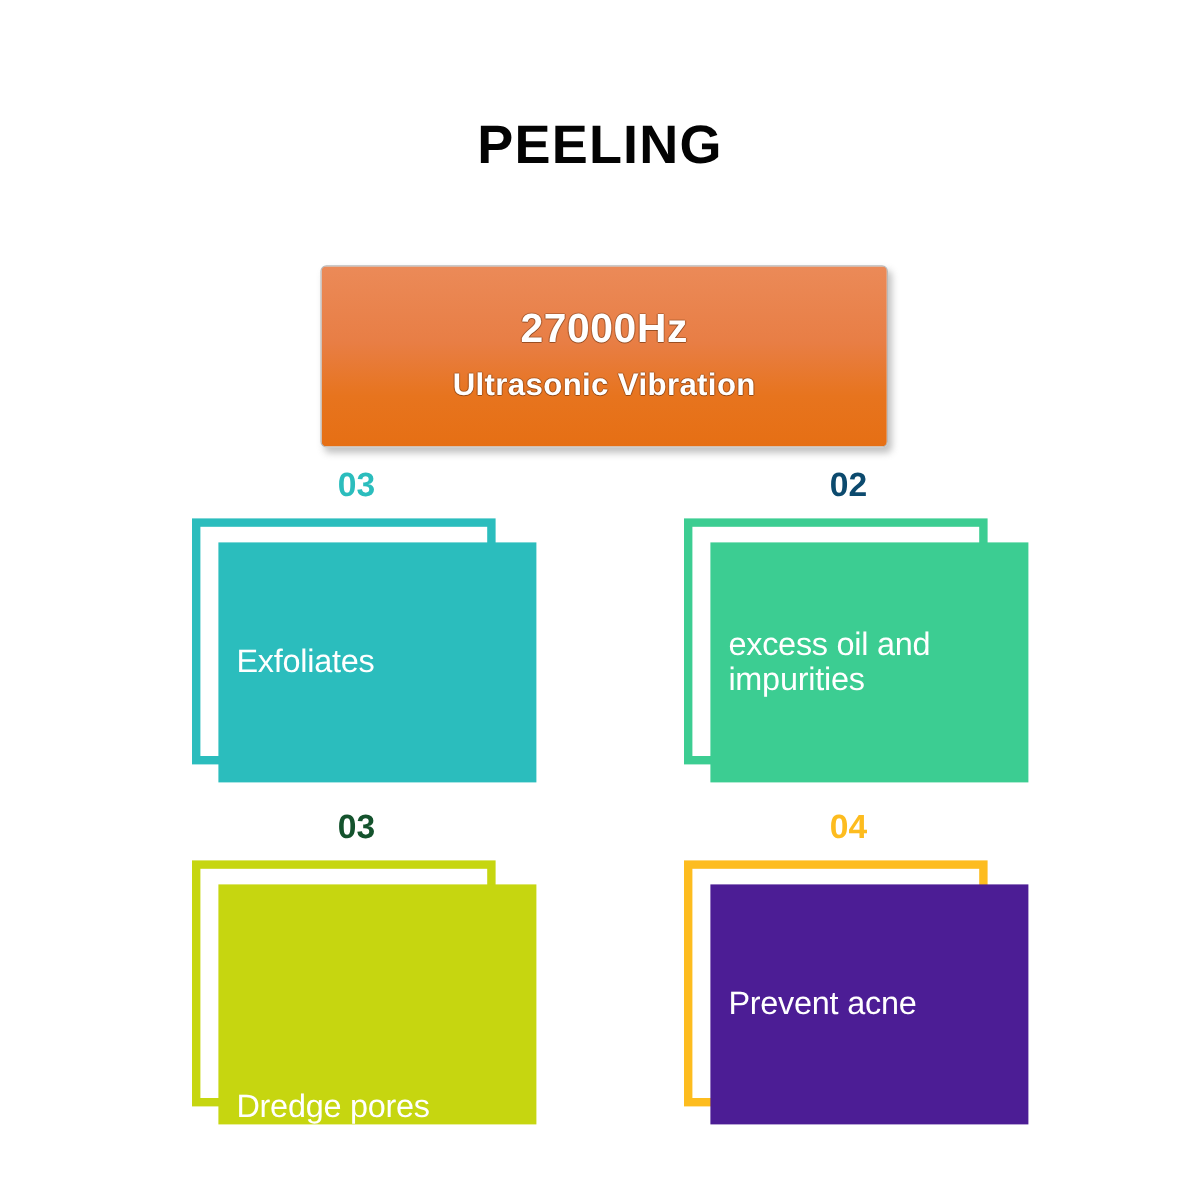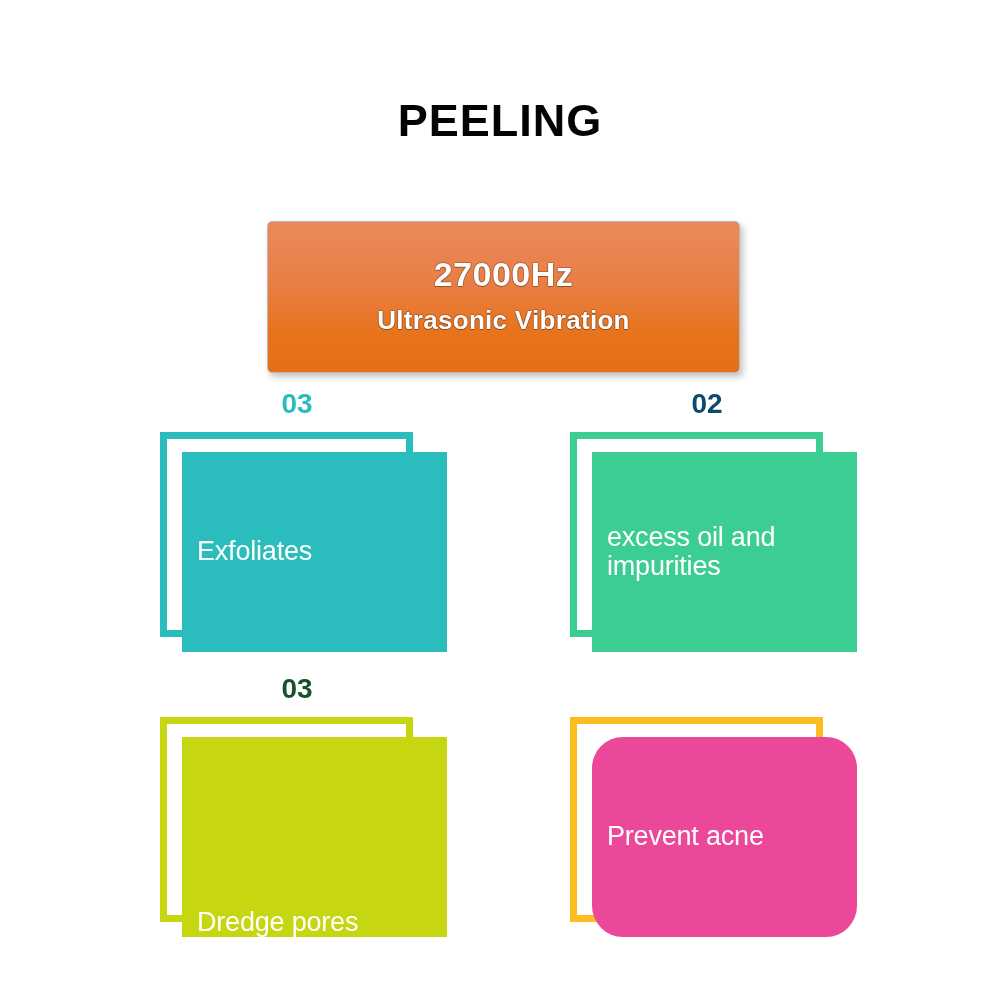--- a/index.html
+++ b/index.html
@@ -168,21 +168,22 @@
     <div class="card-number" style="color: #14532d;">03</div>
     <div class="card-outline" style="border-color: rgb(198, 214, 16);"></div>
     <div class="card-fill" style="background: rgb(198, 214, 16); align-items: flex-end;">
       <div class="card-text">
         <span class="tline">Dredge pores</span>
       </div>
     </div>
   </div>
 
   <div class="card" id="card-04">
+    <div class="card-number" style="color: rgb(253, 188, 31);">04</div>
     <div class="card-outline" style="border-color: rgb(253, 188, 31);"></div>
-    <div class="card-fill" style="background: #ec4899; border-radius: 31px;">
+    <div class="card-fill" style="background: #4c1d95;">
       <div class="card-text">
         <span class="tline">Prevent acne</span>
       </div>
     </div>
   </div>
 
 </div>
 
 </body></html>

